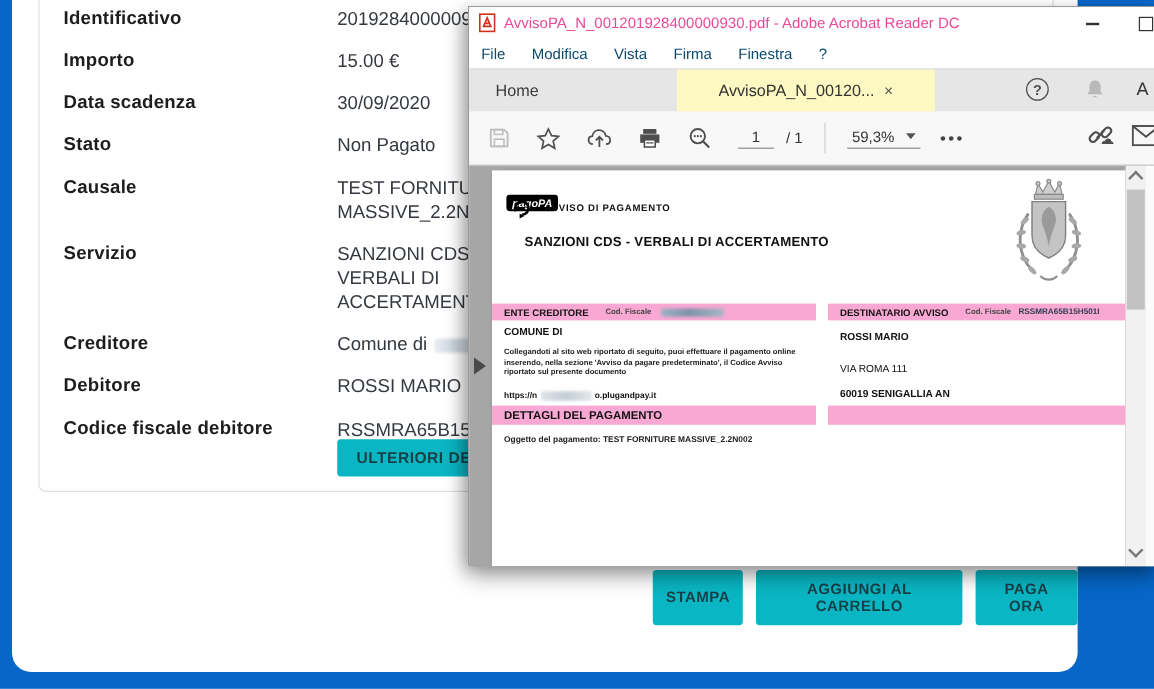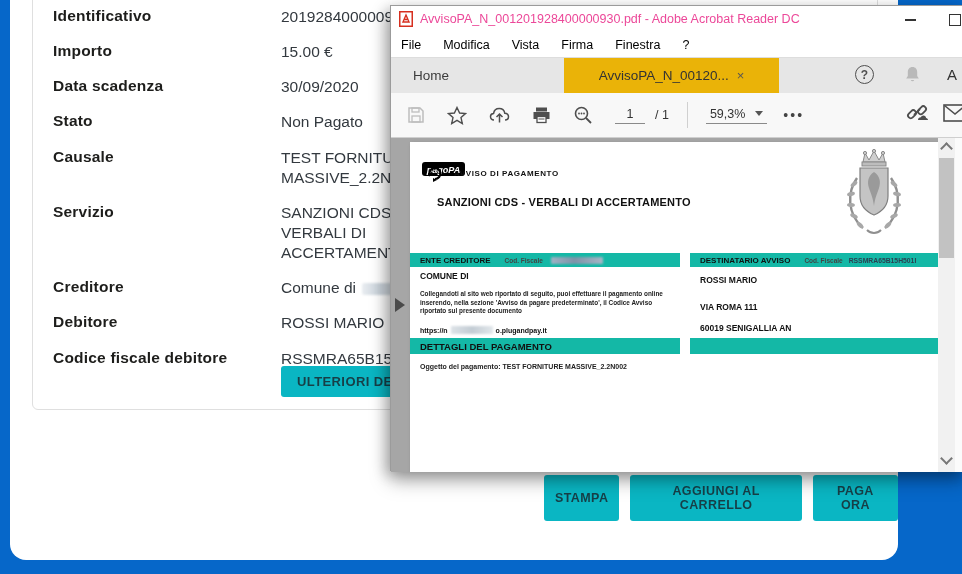--- a/index.html
+++ b/index.html
@@ -26,26 +26,26 @@
 
   
   .acrobat{position:absolute;left:390px;top:5px;width:575px;height:466px;background:#fff;
     border:1px solid #9b9b9b;box-sizing:border-box;
     box-shadow:0 9px 18px rgba(0,0,0,.35),-5px 4px 12px rgba(0,0,0,.18);}
   .titlebar{height:26px;display:flex;align-items:center;padding-left:8px;position:relative;background:#fff;}
   .titlebar .title{font-size:12.5px;color:#ec4899;margin-left:7px;white-space:nowrap;}
   .win-min{position:absolute;left:514px;top:13px;width:11px;height:2px;background:#333;}
   .win-max{position:absolute;left:558px;top:8px;width:10px;height:10px;border:1.5px solid #333;}
   .menubar{height:25px;display:flex;align-items:center;padding-left:10px;gap:22px;background:#fff;}
-  .menu-item{font-size:12.5px;color:#000000;}
+  .menu-item{font-size:12.5px;color:#0c4a6e;}
   .tabstrip{height:35px;background:#e6e6e6;position:relative;border-top:1px solid #ddd;}
   .tab{position:absolute;top:0;height:35px;display:flex;align-items:center;justify-content:center;font-size:13.5px;color:#3c3c3c;}
   .tab-home{left:0;width:80px;}
   .tab-tools{left:80px;width:106px;border-left:1px solid #cfcfcf;border-right:1px solid #cfcfcf;}
-  .tab-doc{left:173px;width:215px;background:#eab308;color:#333;}
+  .tab-doc{left:173px;width:215px;background:#fef9c3;color:#333;}
   .tab-doc .doc-label{max-width:170px;overflow:hidden;white-space:nowrap;}
   .tab-close{margin-left:8px;color:#555;font-size:13px;}
   .help-circle{position:absolute;left:464px;top:7px;width:19px;height:19px;border:1.6px solid #4f4f4f;border-radius:50%;
     color:#4f4f4f;font-size:12px;font-weight:bold;display:flex;align-items:center;justify-content:center;box-sizing:border-box;}
   .bell{position:absolute;left:512px;top:7px;}
   .account-a{position:absolute;left:556px;top:8px;font-size:15px;color:#333;}
   .toolbar{height:44px;background:#f8f8f8;border-bottom:1px solid #cfcfcf;display:flex;align-items:center;padding-left:16px;position:relative;}
   .ticon{margin-right:22px;display:flex;align-items:center;}
   .page-box{width:30px;border-bottom:1px solid #8a8a8a;text-align:center;font-size:12.5px;color:#333;margin-right:10px;padding-bottom:2px;}
   .page-total{font-size:12.5px;color:#333;margin-right:18px;}
@@ -56,37 +56,37 @@
   .more-dots{font-size:14px;color:#444;letter-spacing:2px;margin-right:10px;}
   .tb-right{position:absolute;left:514px;top:0;height:44px;display:flex;align-items:center;gap:14px;}
   .docarea{height:334px;background:#a6a6a6;position:relative;overflow:hidden;}
   .nav-arrow{position:absolute;left:4px;top:160px;width:0;height:0;border-top:7px solid transparent;border-bottom:7px solid transparent;border-left:10px solid #4a4a4a;}
   
   .pdfpage{position:absolute;left:19px;top:4px;width:528px;height:330px;background:#fff;box-shadow:2px 2px 4px rgba(0,0,0,.3);}
   .p-logo{position:absolute;left:10px;top:20px;}
   .p-notice{position:absolute;left:44px;top:27px;font-size:8px;font-weight:bold;color:#111;letter-spacing:.6px;}
   .p-title{position:absolute;left:27px;top:54px;font-size:11px;font-weight:bold;color:#111;letter-spacing:.2px;}
   .p-emblem{position:absolute;left:433px;top:6px;}
-  .gbar{position:absolute;height:14px;background:#14b8a6;display:flex;align-items:center;}
+  .gbar{position:absolute;height:14px;background:#f9a8d4;display:flex;align-items:center;}
   .gbar.b1l{left:0;top:111px;width:270px;}
   .gbar.b1r{left:280px;top:111px;width:248px;}
   .gbar.b2l{left:0;top:196px;width:270px;height:16px;}
   .gbar.b2r{left:280px;top:196px;width:248px;height:16px;}
   .sec-h{font-size:8px;font-weight:bold;color:#111;margin-left:10px;white-space:nowrap;}
   .sec-h.big{font-size:9.5px;}
   .cf-lbl{font-size:6.5px;font-weight:bold;color:#444;margin-left:14px;white-space:nowrap;}
   .cf-val{font-size:6.8px;font-weight:bold;color:#2c3e50;margin-left:6px;white-space:nowrap;}
   .cf-redact{width:52px;height:7px;margin-left:8px;border-radius:1px;
     background:linear-gradient(90deg,#9fb2c4,#7d93a8 45%,#a6b6c6);filter:blur(1.3px);}
   .p-comune{position:absolute;left:10px;top:129px;font-size:8.5px;font-weight:bold;color:#111;}
   .p-para{position:absolute;left:10px;top:148px;width:252px;font-size:6.4px;line-height:1.35;color:#222;font-weight:bold;}
   .p-url{position:absolute;left:10px;top:184px;display:flex;align-items:center;font-size:7px;font-weight:bold;color:#111;}
   .url-redact{width:42px;height:8px;margin:0 3px;background:linear-gradient(90deg,#dde3e8,#c3ccd4 50%,#e2e7eb);filter:blur(1.2px);}
   .p-dest-name{position:absolute;left:290px;top:133px;font-size:8.5px;font-weight:bold;color:#111;}
-  .p-dest-a1{position:absolute;left:290px;top:160px;font-size:8.5px;font-weight:bold;color:#111;}
+  .p-dest-a1{position:absolute;left:290px;top:160px;font-size:8.5px;font-weight:normal;color:#111;}
   .p-dest-a2{position:absolute;left:290px;top:181px;font-size:8.5px;font-weight:bold;color:#111;}
   .p-oggetto{position:absolute;left:10px;top:221px;font-size:7px;font-weight:bold;color:#222;white-space:nowrap;}
   
   .vscroll{position:absolute;left:547px;top:0;width:17px;height:334px;background:#f1f1f1;}
   .win-rightpad{position:absolute;left:564px;top:0;width:10px;height:334px;background:#fbfbfb;}
   .chev{width:7px;height:7px;border-right:2px solid #777;border-bottom:2px solid #777;margin:0 auto;}
   .chev.up{transform:rotate(-135deg);margin-top:6px;}
   .chev.down{transform:rotate(45deg);margin-top:0;}
   .sb-btn{position:absolute;left:0;width:17px;height:16px;}
   .sb-up{top:0;}

